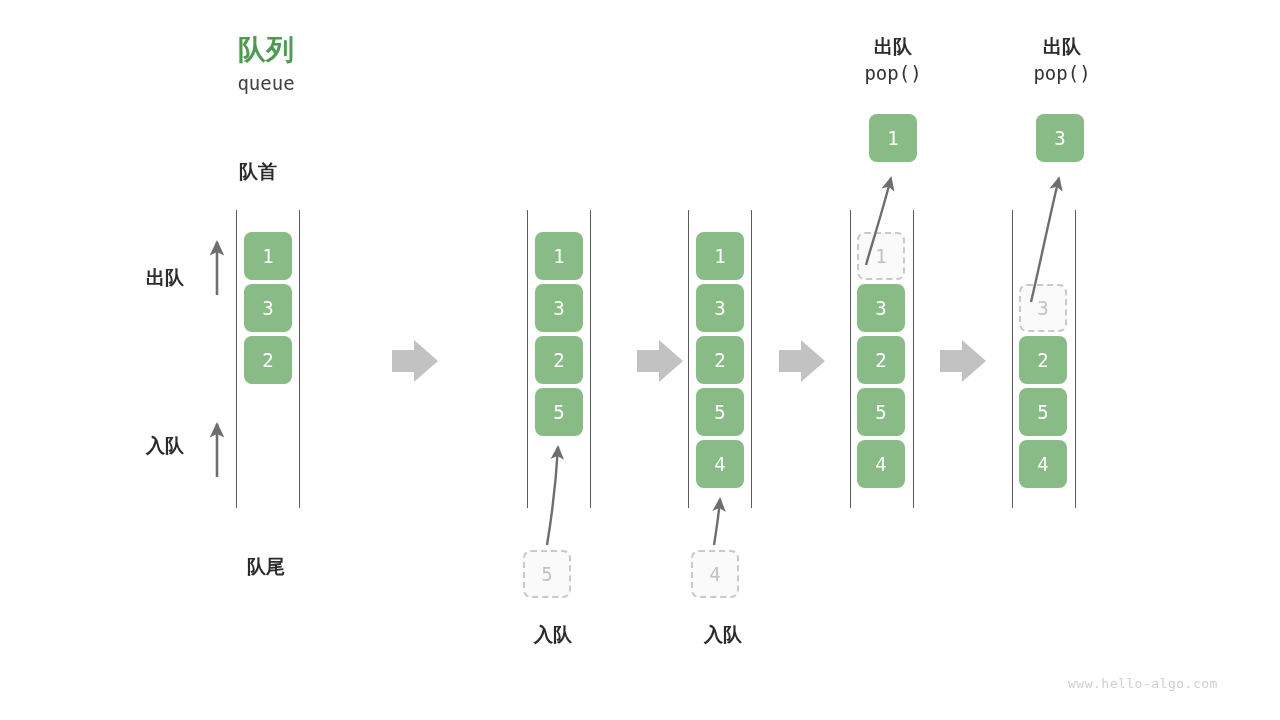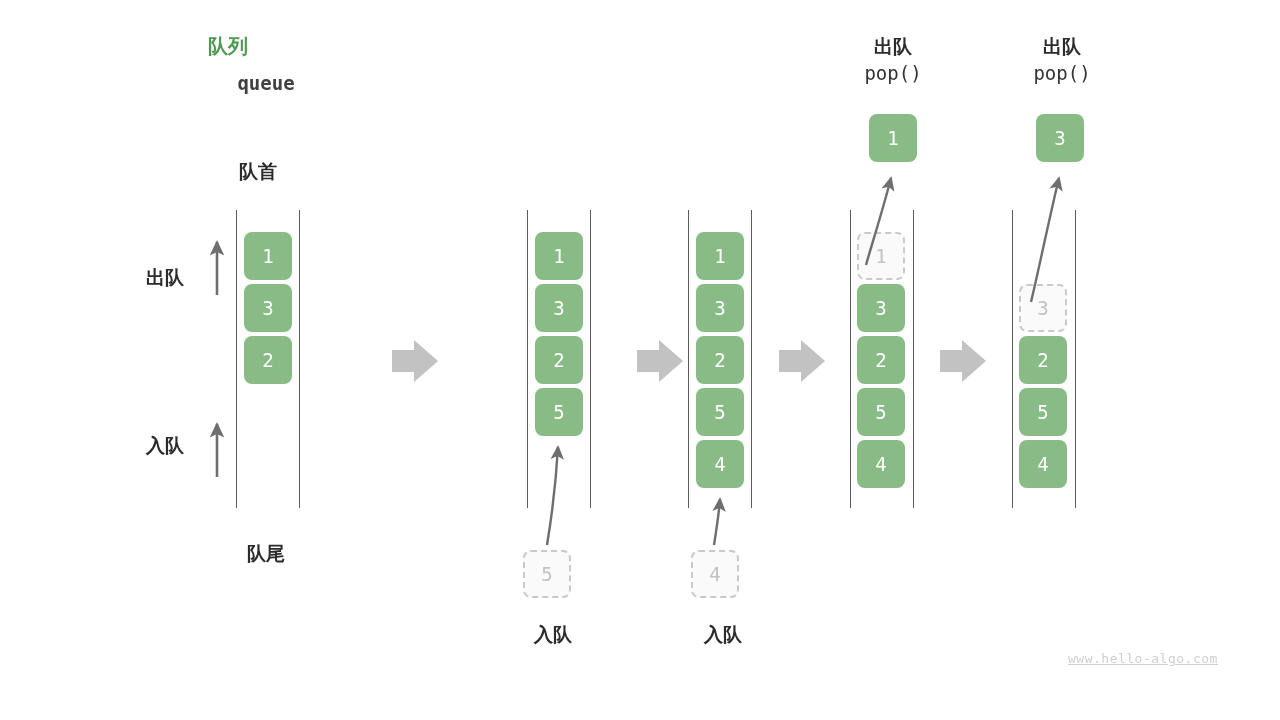--- a/index.html
+++ b/index.html
@@ -5,27 +5,27 @@
   html,body{margin:0;padding:0;}
   body{
     width:1280px;height:720px;background:#ffffff;
     font-family:"Liberation Sans","DejaVu Sans",sans-serif;
     overflow:hidden;position:relative;
   }
   .stage{position:absolute;left:0;top:0;width:1280px;height:720px;}
 
   
   .title-cn{
-    position:absolute;font-size:20px;font-weight:bold;color:#4e9a51;
-    white-space:nowrap;line-height:1;
+    position:absolute;font-size:28px;font-weight:bold;color:#4e9a51;
+    text-align:center;white-space:nowrap;line-height:1;
   }
   .title-en{
     position:absolute;font-size:19px;color:#3f3f3f;
     font-family:"DejaVu Sans Mono","Liberation Mono",monospace;
-    text-align:center;white-space:nowrap;line-height:1;font-weight:bold;
+    text-align:center;white-space:nowrap;line-height:1;
   }
   .side-label{
     position:absolute;font-size:19px;font-weight:bold;color:#2b2b2b;
     text-align:center;white-space:nowrap;line-height:1;
   }
   .op-label{
     position:absolute;font-size:19px;font-weight:bold;color:#2b2b2b;
     white-space:nowrap;line-height:1;
   }
   .caption{
@@ -66,21 +66,21 @@
 </style>
 </head>
 <body>
 
 <div class="stage">
 
   <div class="title-cn" style="left:208px;top:36px;width:116px;">队列</div>
   <div class="title-en" style="left:198px;top:74px;width:136px;">queue</div>
 
   <div class="side-label" style="left:200px;top:162px;width:116px;">队首</div>
-  <div class="side-label" style="left:208px;top:544px;width:116px;">队尾</div>
+  <div class="side-label" style="left:208px;top:557px;width:116px;">队尾</div>
 
   <div class="op-label" style="left:146px;top:268px;">出队</div>
   <div class="op-label" style="left:146px;top:436px;">入队</div>
 
   <div>
     <div class="rail" style="left:236px;top:210px;height:298px;"></div>
     <div class="rail" style="left:299px;top:210px;height:298px;"></div>
     <div class="cell" style="left:244px;top:232px;">1</div>
     <div class="cell" style="left:244px;top:284px;">3</div>
     <div class="cell" style="left:244px;top:336px;">2</div>
@@ -179,14 +179,14 @@
 
     <g>
       <path d="M866,265 C873,240 882,213 891,178" fill="none" stroke="#6e6e6e" stroke-width="2.4" marker-end="url(#ah)"></path>
     </g>
 
     <g>
       <path d="M1031,302 C1040,264 1050,215 1059,178" fill="none" stroke="#6e6e6e" stroke-width="2.4" marker-end="url(#ah)"></path>
     </g>
   </svg>
 
-  <div class="watermark" style="left:1068px;top:651px;text-decoration:underline;">www.hello-algo.com</div>
+  <div class="watermark" style="left:1068px;top:676px;">www.hello-algo.com</div>
 </div>
 
 </body></html>

